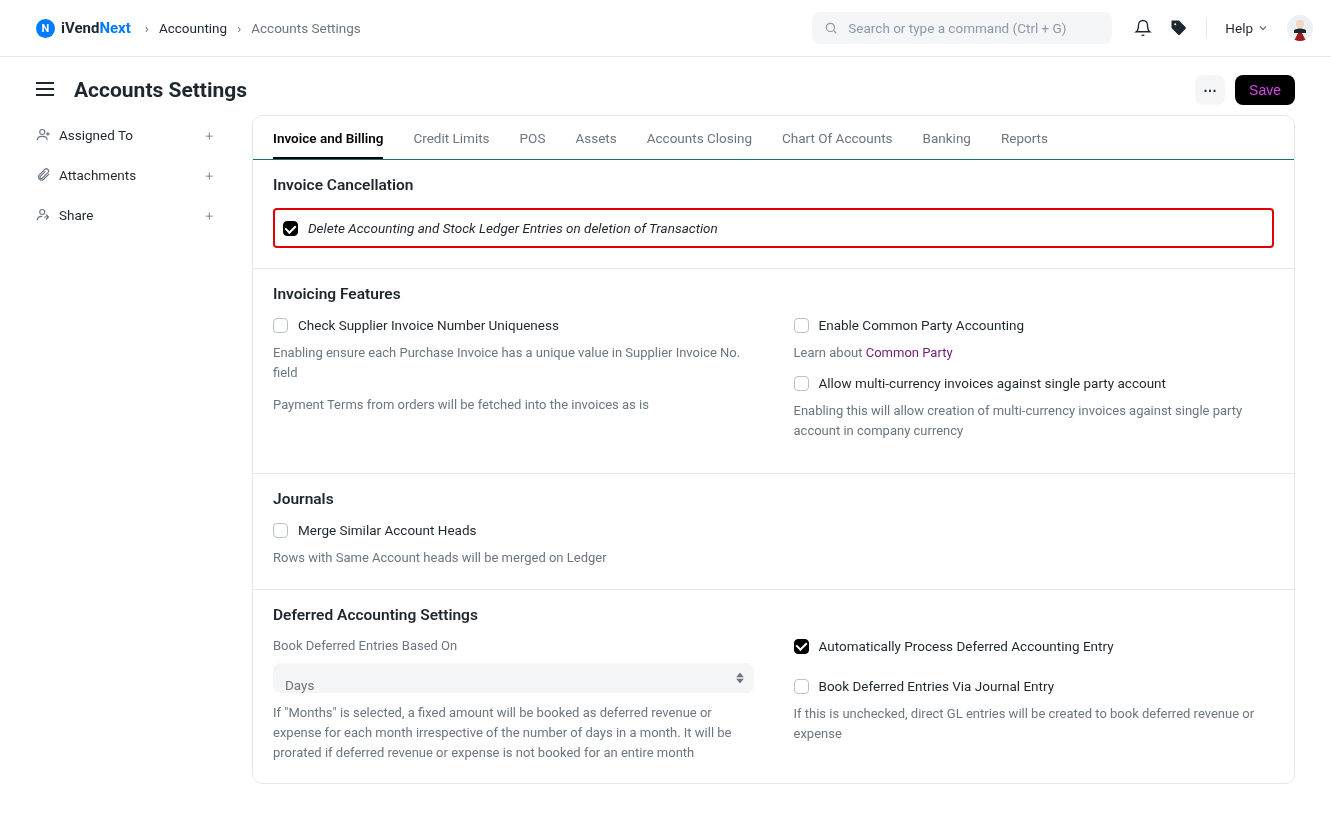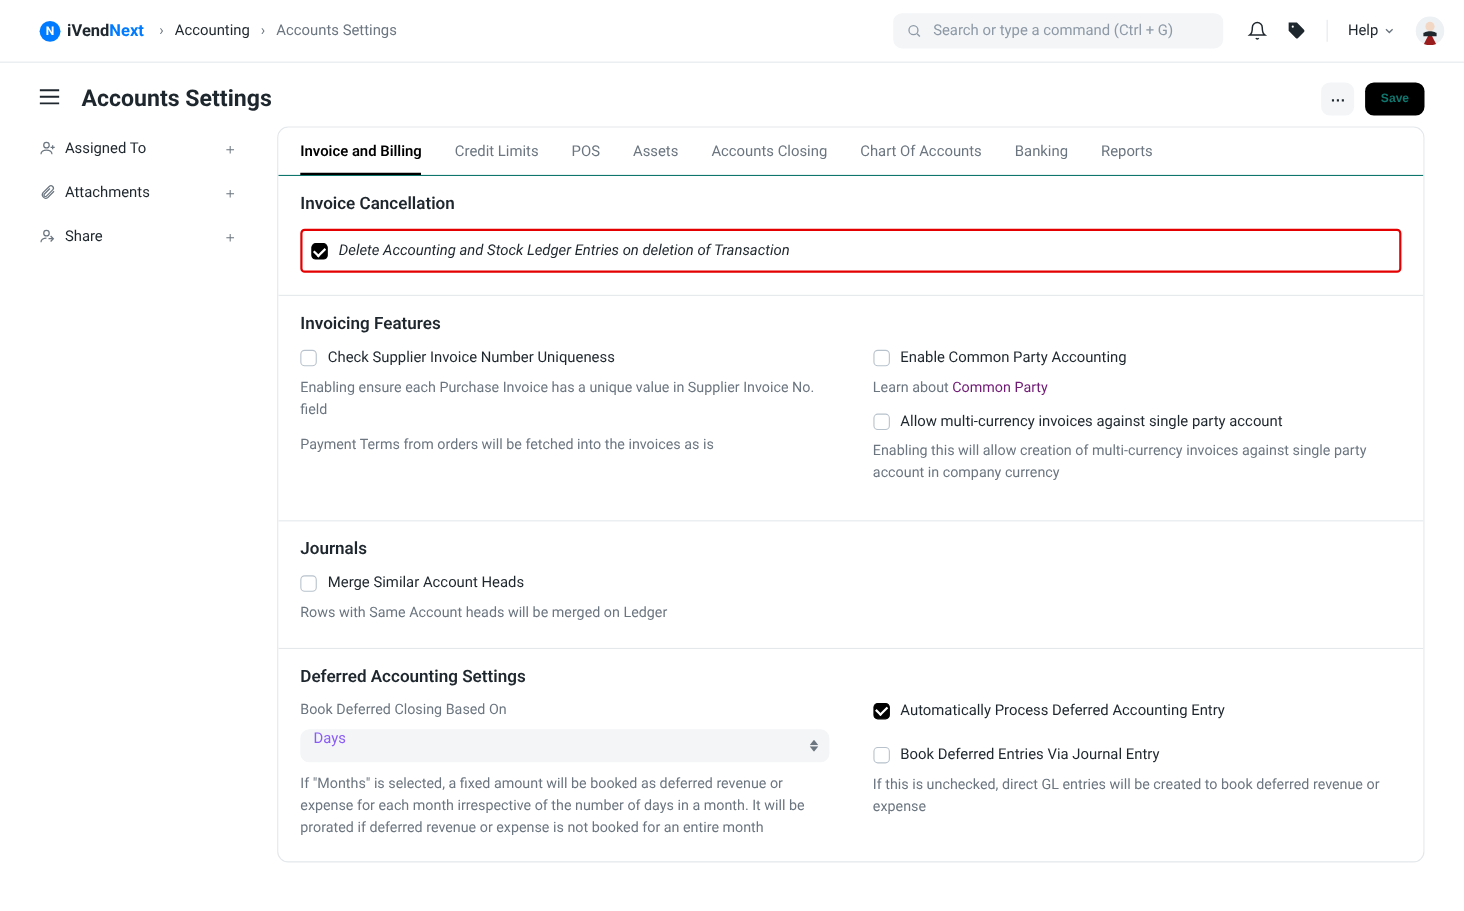--- a/index.html
+++ b/index.html
@@ -56,22 +56,22 @@
   .hamburger { margin-right: 20px; color:#1f272e; cursor:pointer; }
   .page-title { font-size: 21px; font-weight: 700; }
   .page-actions { margin-left:auto; display:flex; align-items:center; gap:10px; }
   .btn-menu {
     width: 30px; height: 30px; border-radius: 8px; background:#f3f5f7;
     display:flex; align-items:center; justify-content:center; cursor:pointer;
     font-weight: 700;
   }
   .btn-save {
     height: 30px; padding: 0 14px; border-radius: 8px;
-    background:#000; color:#0f766e; font-weight:700; border:none; cursor:pointer;
-    font-size: 11px;
+    background:#000; color:#d946ef; font-weight:400; border:none; cursor:pointer;
+    font-size: 14px;
   }
 
   
   .body-wrap { display:flex; padding: 0 36px 40px 36px; gap: 36px; }
   .sidebar { width: 180px; flex:none; padding-top: 12px; }
   .side-item {
     display:flex; align-items:flex-start; height: 40px; color:#1f272e; cursor:pointer;
   }
   .side-item .label { flex:1; margin-left: 8px; }
   .side-item .plus { color:#6c7680; }
@@ -112,21 +112,21 @@
 
   .highlight-box {
     border: 2.5px solid #e40000; border-radius:4px;
     padding: 10px 8px 10px 8px;
   }
   .highlight-box .chk-row { margin-bottom:0;font-style:italic; }
 
   .field-label { color:#6c7680; margin-bottom: 10px; font-size:13px; }
   .select {
     width: 100%; max-width: 490px; height:30px; background:#f3f5f7; border:none;
-    border-radius:8px; padding:0 12px; display:flex; align-items:flex-start; color:#8b5cf6;
+    border-radius:8px; padding:0 12px; display:flex; align-items:flex-end; color:#737373;
     position:relative; cursor:pointer;
   }
   .select .caret {
     position:absolute; right:10px; top:50%; transform:translateY(-50%);
     display:flex; flex-direction:column; gap:1px; color:#6c7680;
   }
 </style>
 </head>
 <body>
 
@@ -291,21 +291,21 @@
           <div class="help" style="margin-bottom:0">Rows with Same Account heads will be merged on Ledger</div>
         </div>
         <div class="col"></div>
       </div>
     </div>
 
     <div class="section">
       <div class="section-title">Deferred Accounting Settings</div>
       <div class="cols">
         <div class="col">
-          <div class="field-label">Book Deferred Closing Based On</div>
+          <div class="field-label">Book Deferred Entries Based On</div>
           <div class="select">
             <span>Days</span>
             <span class="caret">
               <svg width="8" height="5" viewBox="0 0 8 5">
                   <path d="M0 5 L4 0 L8 5 Z" fill="#6c7680"></path>
                 </svg>
               <svg width="8" height="5" viewBox="0 0 8 5">
                   <path d="M0 0 L4 5 L8 0 Z" fill="#6c7680"></path>
                 </svg>
             </span>

